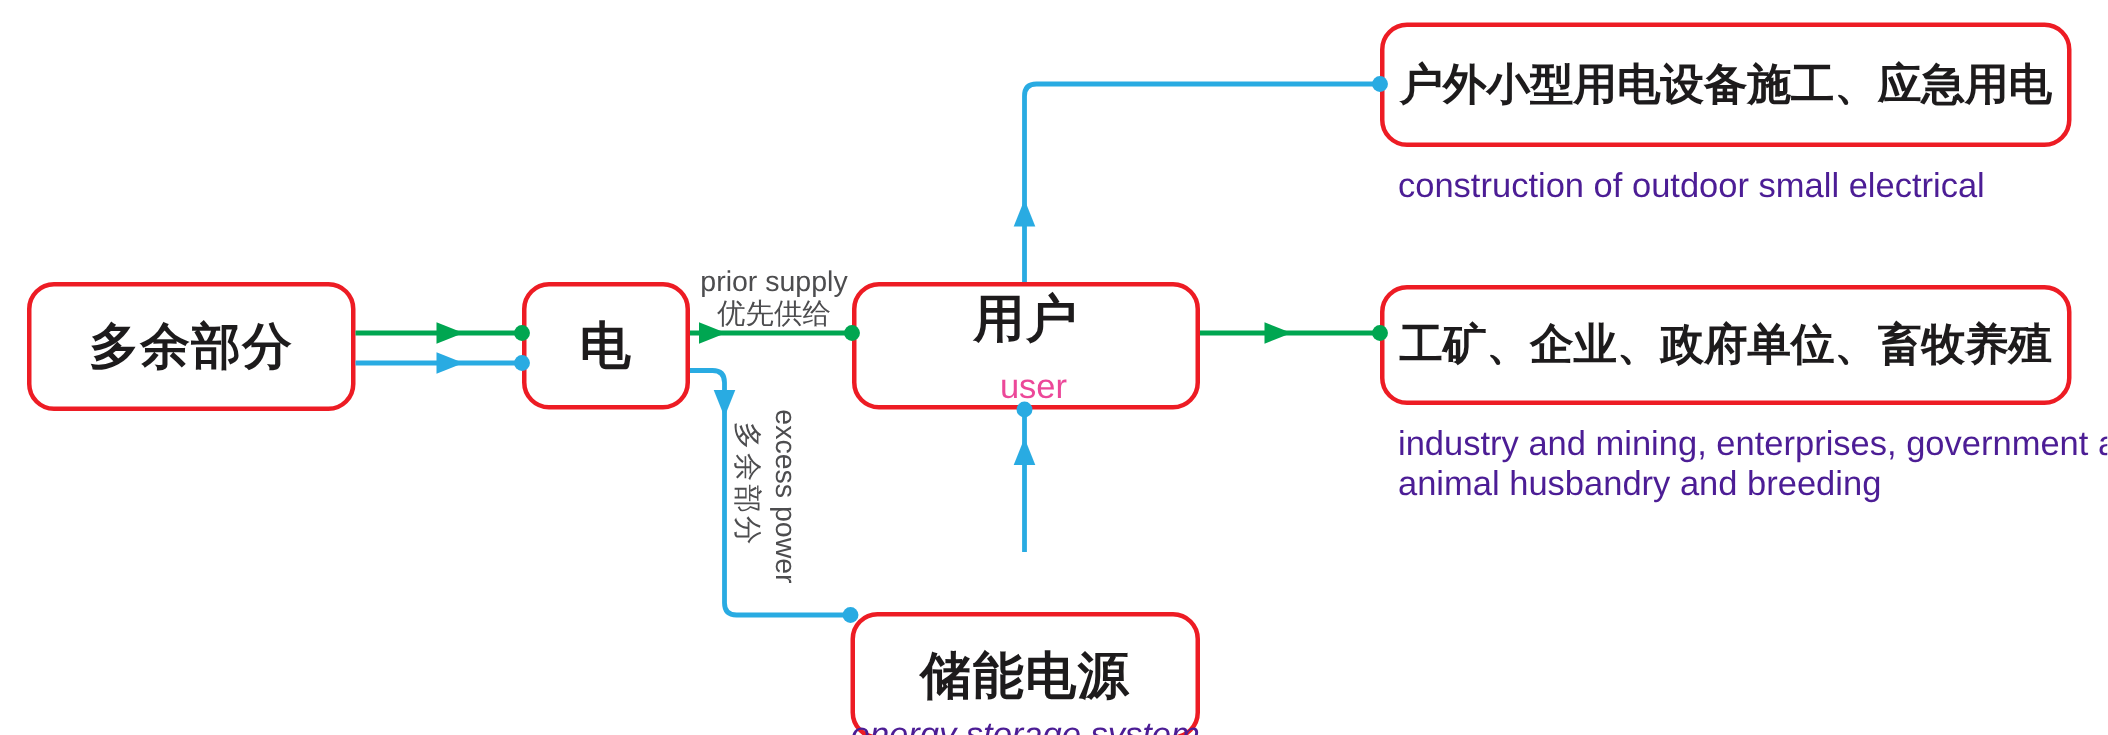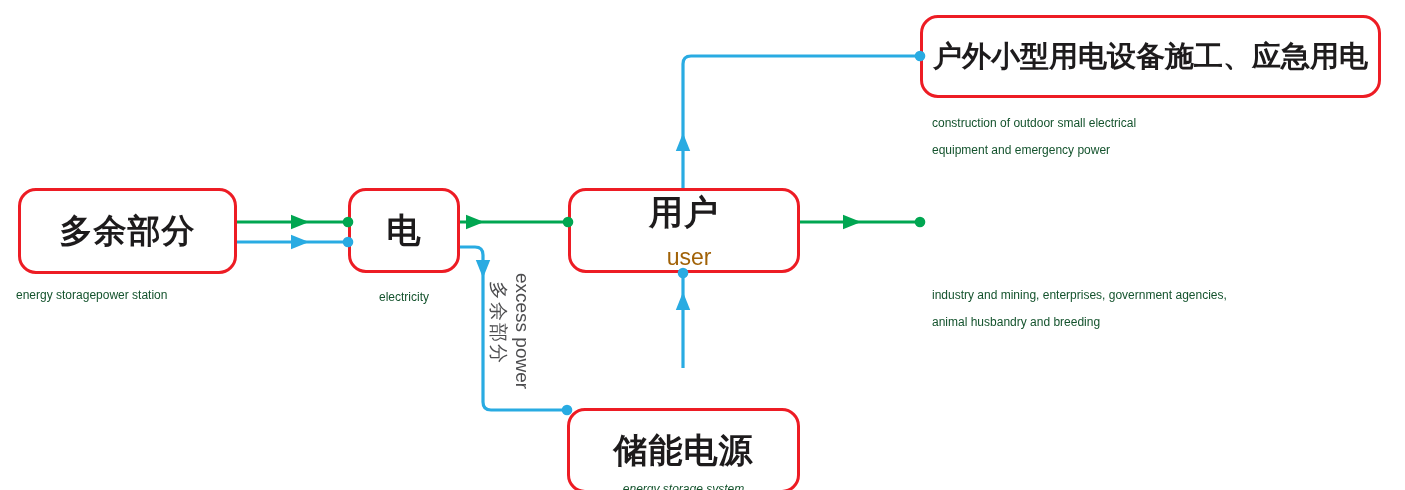--- a/index.html
+++ b/index.html
@@ -25,29 +25,29 @@
   .node-title {
     font-weight: 700;
     color: #1d1b1c;
     letter-spacing: 1px;
     white-space: nowrap;
   }
   .t-lg { font-size: 34px; }
   .t-md { font-size: 29px; letter-spacing: 0; }
   .subtitle {
     font-size: 23px;
-    color: #a16207;
+    color: #ec4899;
     font-weight: 400;
     margin-left: 10px;
     margin-top: 8px;
   }
   .caption {
     position: absolute;
-    color: #14532d;
-    font-size: 12px;
+    color: #4c1d95;
+    font-size: 23px;
     line-height: 27px;
     font-weight: 400;
     z-index: 3;
     white-space: nowrap;
   }
   .caption.centered { text-align: center; }
   .edge-label {
     position: absolute;
     color: #4d4d4f;
     font-size: 19px;
@@ -124,35 +124,39 @@
   </div>
 
   <div class="node" style="left:567px; top:368px; width:233px; height:85px;margin-top:40px;">
     <span class="node-title t-lg">储能电源</span>
   </div>
 
   <div class="node" style="left:920px; top:15px; width:461px; height:83px;">
     <span class="node-title t-md">户外小型用电设备施工、应急用电</span>
   </div>
 
+  <div class="node" style="left:920px; top:190px; width:461px; height:80px;">
+    <span class="node-title t-md">工矿、企业、政府单位、畜牧养殖</span>
+  </div>
 
-  <div class="caption" style="left:16px; top:282px;">energy storagepower station</div>
 
-  <div class="caption centered" style="left:348px; top:284px; width:112px;">electricity</div>
 
   <div class="caption centered" style="left:567px; top:476px; width:233px;font-style:italic;">energy storage system</div>
 
   <div class="caption" style="left:932px; top:110px;">
     <div>construction of outdoor small electrical</div>
-    <div>equipment and emergency power</div>
   </div>
 
   <div class="caption" style="left:932px; top:282px;">
     <div>industry and mining, enterprises, government agencies,</div>
     <div>animal husbandry and breeding</div>
   </div>
 
+  <div class="edge-label" style="left:460px; top:178px; width:112px;">
+    <div>prior supply</div>
+    <div>优先供给</div>
+  </div>
 
   <div class="v-label zh" style="left:498px; top:323px;">多余部分</div>
 
   <div class="v-label" style="left:522px; top:331px;">excess power</div>
 
 </div>
 
 </body></html>

